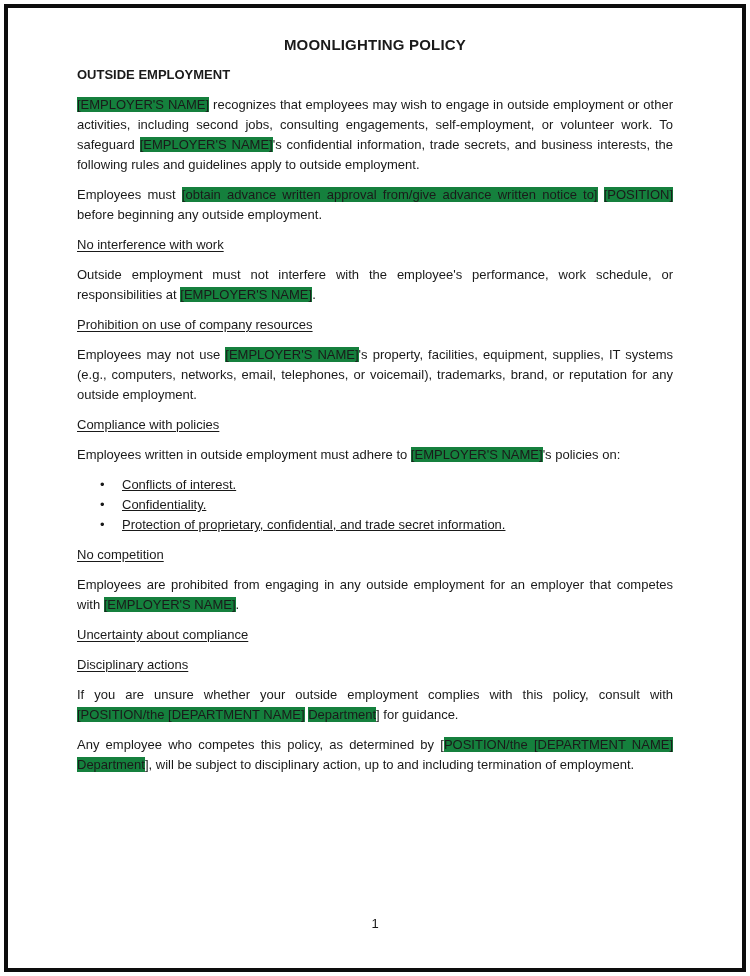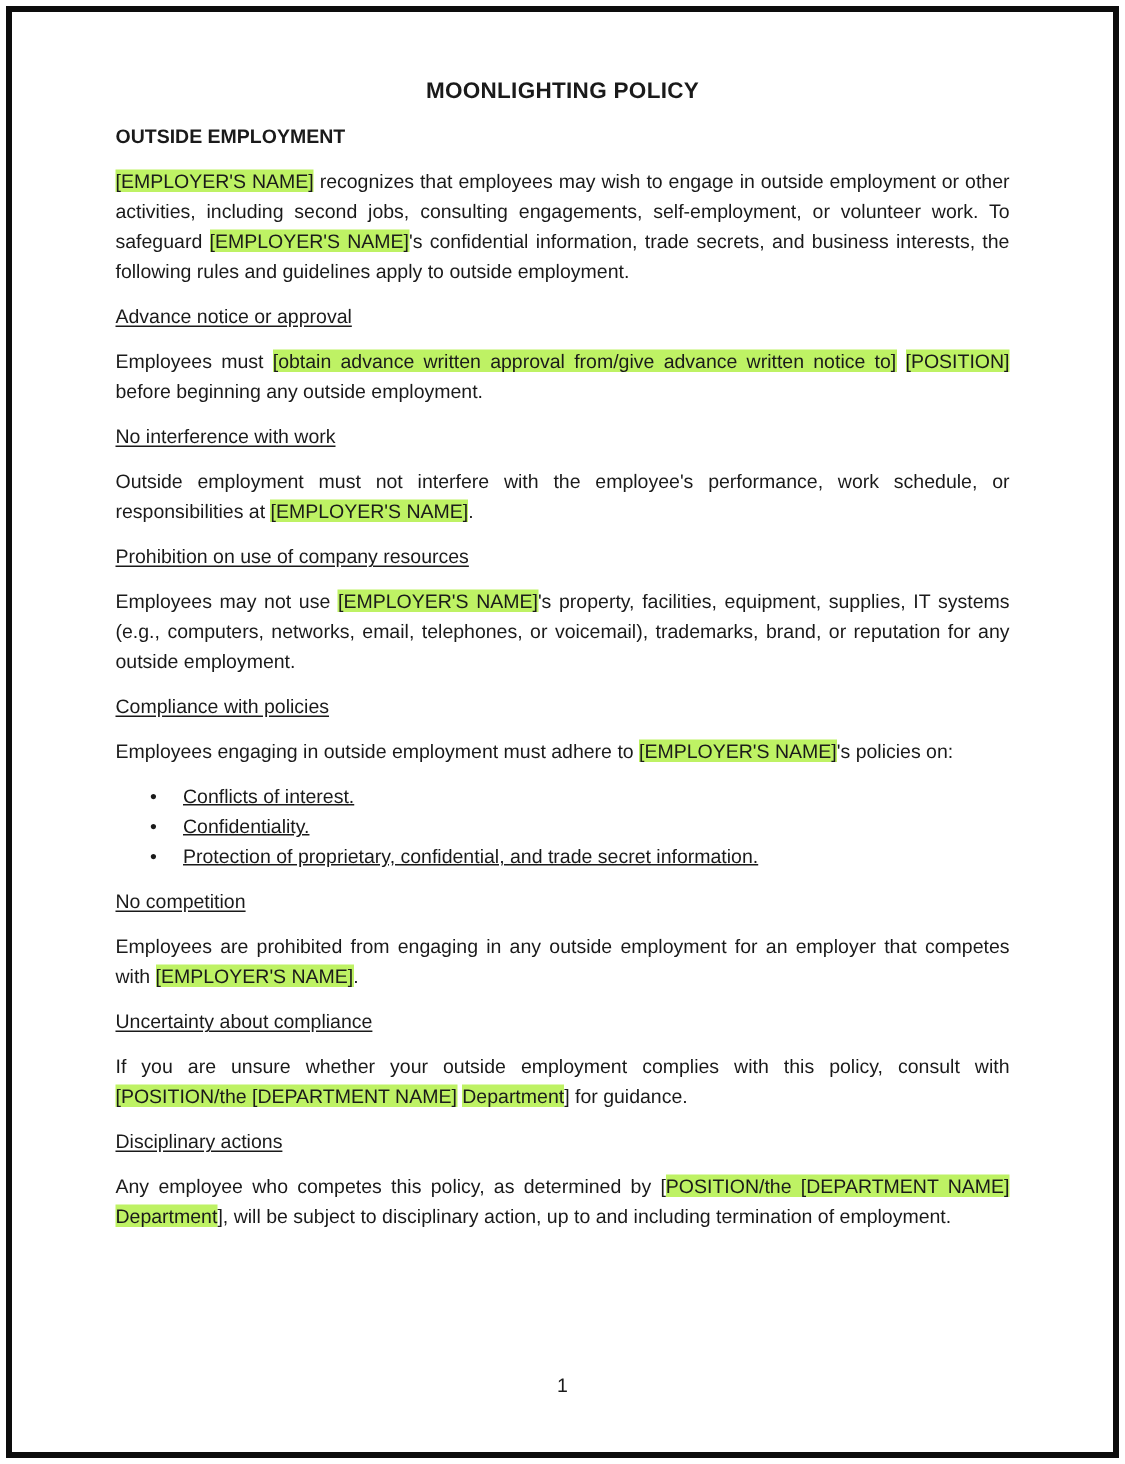--- a/index.html
+++ b/index.html
@@ -17,21 +17,21 @@
   .page {
     position: absolute;
     inset: 4px;
     border: 4px solid #0d0d0d;
     background: #ffffff;
     box-sizing: border-box;
   }
   .content {
     position: absolute;
     inset: 0;
-    padding: 43px 69px 0 69px;
+    padding: 27px 69px 0 69px;
     color: #1a1a1a;
     box-sizing: border-box;
   }
   .doc-title {
     font-size: 15px;
     font-weight: bold;
     text-align: center;
     line-height: 20px;
     margin: 0 0 10px 0;
     letter-spacing: 0.2px;
@@ -46,21 +46,21 @@
     font-weight: bold;
   }
   .sub span {
     text-decoration: underline;
     text-underline-offset: 2px;
   }
   .para {
     text-align: justify;
   }
   .hl {
-    background: #bef264;
+    background: #15803d;
   }
   ul.bullets {
     list-style: none;
     padding-left: 45px;
     margin: 0 0 10px 0;
   }
   ul.bullets li {
     position: relative;
     line-height: 20px;
     font-size: 13px;
@@ -84,35 +84,34 @@
 </style>
 </head>
 <body>
 
 <div class="page">
   <div class="content">
     <h1 class="doc-title">MOONLIGHTING POLICY</h1>
     <div id="doc-body">
         <p class="block h1"><span>OUTSIDE EMPLOYMENT</span></p>
         <p class="block para"><span class="hl">[EMPLOYER'S NAME]</span><span class=""> recognizes that employees may wish to engage in outside employment or other activities, including second jobs, consulting engagements, self-employment, or volunteer work. To safeguard </span><span class="hl">[EMPLOYER'S NAME]</span><span class="">'s confidential information, trade secrets, and business interests, the following rules and guidelines apply to outside employment.</span></p>
-        <p class="block sub"><span>Advance notice or approval</span></p>
         <p class="block para"><span class="">Employees must </span><span class="hl">[obtain advance written approval from/give advance written notice to]</span><span class=""> </span><span class="hl">[POSITION]</span><span class=""> before beginning any outside employment.</span></p>
         <p class="block sub"><span>No interference with work</span></p>
         <p class="block para"><span class="">Outside employment must not interfere with the employee's performance, work schedule, or responsibilities at </span><span class="hl">[EMPLOYER'S NAME]</span><span class="">.</span></p>
         <p class="block sub"><span>Prohibition on use of company resources</span></p>
         <p class="block para"><span class="">Employees may not use </span><span class="hl">[EMPLOYER'S NAME]</span><span class="">'s property, facilities, equipment, supplies, IT systems (e.g., computers, networks, email, telephones, or voicemail), trademarks, brand, or reputation for any outside employment.</span></p>
         <p class="block sub"><span>Compliance with policies</span></p>
-        <p class="block para"><span class="">Employees engaging in outside employment must adhere to </span><span class="hl">[EMPLOYER'S NAME]</span><span class="">'s policies on:</span></p>
+        <p class="block para"><span class="">Employees written in outside employment must adhere to </span><span class="hl">[EMPLOYER'S NAME]</span><span class="">'s policies on:</span></p>
         <ul class="bullets block">
           <li>Conflicts of interest.</li>
           <li>Confidentiality.</li>
           <li>Protection of proprietary, confidential, and trade secret information.</li>
         </ul>
         <p class="block sub"><span>No competition</span></p>
         <p class="block para"><span class="">Employees are prohibited from engaging in any outside employment for an employer that competes with </span><span class="hl">[EMPLOYER'S NAME]</span><span class="">.</span></p>
         <p class="block sub"><span>Uncertainty about compliance</span></p>
+        <p class="block sub"><span>Disciplinary actions</span></p>
         <p class="block para"><span class="">If you are unsure whether your outside employment complies with this policy, consult with </span><span class="hl">[POSITION/the [DEPARTMENT NAME]</span><span class=""> </span><span class="hl">Department</span><span class="">] for guidance.</span></p>
-        <p class="block sub"><span>Disciplinary actions</span></p>
         <p class="block para"><span class="">Any employee who competes this policy, as determined by [</span><span class="hl">POSITION/the [DEPARTMENT NAME]</span><span class=""> </span><span class="hl">Department</span><span class="">], will be subject to disciplinary action, up to and including termination of employment.</span></p>
       </div>
   </div>
   <div class="footer">1</div>
 </div>
 
 </body></html>

